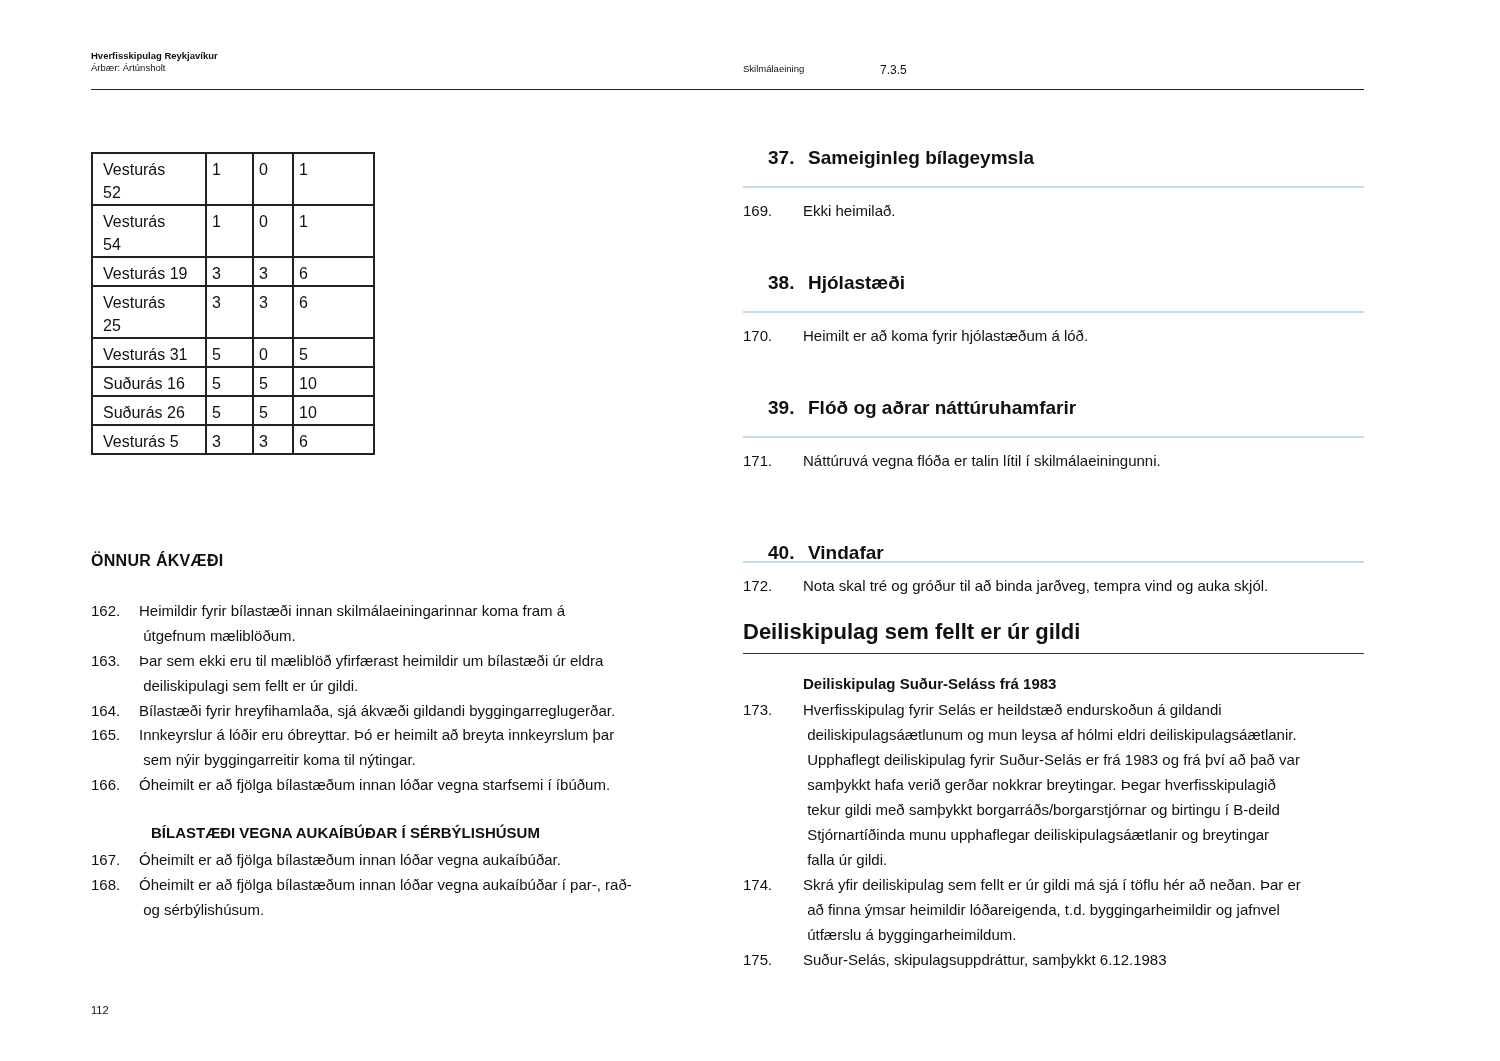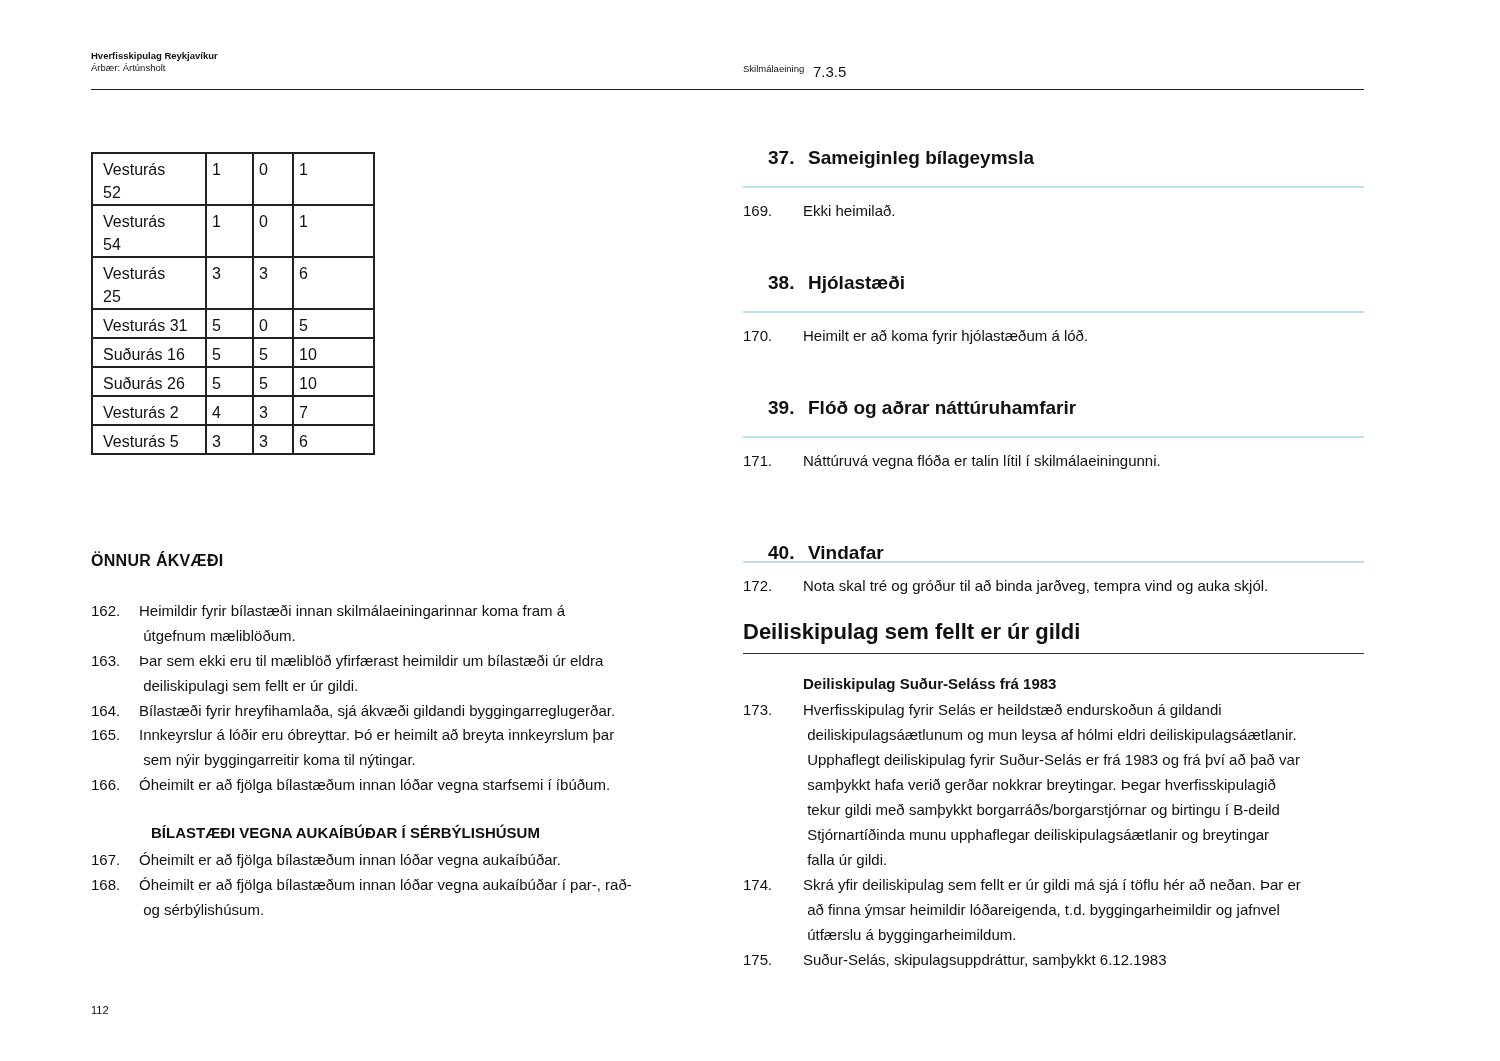--- a/index.html
+++ b/index.html
@@ -2,21 +2,21 @@
 <html><head>
 <meta charset="utf-8">
 <style>
   html, body { margin:0; padding:0; background:#ffffff; }
   body { width:1500px; height:1061px; position:relative; overflow:hidden;
          font-family:"Liberation Sans", "DejaVu Sans", sans-serif; color:#111; }
   .abs { position:absolute; }
   .hdr-title { left:91px; top:50px; font-size:9.5px; font-weight:bold; }
   .hdr-sub { left:91px; top:62px; font-size:9.5px; }
   .hdr-section { left:743px; top:63px; font-size:9.5px; }
-  .hdr-num { left:813px; top:63px; font-size:15px;text-align:right; }
+  .hdr-num { left:880px; top:63px; font-size:12px;text-align:right; }
   .hdr-rule { left:91px; top:89px; width:1273px; height:1px; background:#222; }
 
   table.tbl { position:absolute; left:91px; top:152px; border-collapse:collapse; font-size:16px; }
   table.tbl td { border:2px solid #222; vertical-align:top; padding:4px 6px 0 5px; line-height:23px; }
   table.tbl td.c0 { width:96px; padding-left:10px; }
   table.tbl td.c1 { width:34px; }
   table.tbl td.c2 { width:27px; }
   table.tbl td.c3 { width:68px; }
 
   .sec-head { font-size:16px; font-weight:bold; letter-spacing:0.3px; }
@@ -55,20 +55,26 @@
         <td class="c3" style="white-space: pre;">1</td>
       </tr>
       <tr>
         <td class="c0" style="white-space: pre;">Vesturás
 54</td>
         <td class="c1" style="white-space: pre;">1</td>
         <td class="c2" style="white-space: pre;">0</td>
         <td class="c3" style="white-space: pre;">1</td>
       </tr>
       <tr>
+        <td class="c0" style="white-space: pre;">Vesturás 19</td>
+        <td class="c1" style="white-space: pre;">3</td>
+        <td class="c2" style="white-space: pre;">3</td>
+        <td class="c3" style="white-space: pre;">6</td>
+      </tr>
+      <tr>
         <td class="c0" style="white-space: pre;">Vesturás
 25</td>
         <td class="c1" style="white-space: pre;">3</td>
         <td class="c2" style="white-space: pre;">3</td>
         <td class="c3" style="white-space: pre;">6</td>
       </tr>
       <tr>
         <td class="c0" style="white-space: pre;">Vesturás 31</td>
         <td class="c1" style="white-space: pre;">5</td>
         <td class="c2" style="white-space: pre;">0</td>
@@ -78,26 +84,20 @@
         <td class="c0" style="white-space: pre;">Suðurás 16</td>
         <td class="c1" style="white-space: pre;">5</td>
         <td class="c2" style="white-space: pre;">5</td>
         <td class="c3" style="white-space: pre;">10</td>
       </tr>
       <tr>
         <td class="c0" style="white-space: pre;">Suðurás 26</td>
         <td class="c1" style="white-space: pre;">5</td>
         <td class="c2" style="white-space: pre;">5</td>
         <td class="c3" style="white-space: pre;">10</td>
-      </tr>
-      <tr>
-        <td class="c0" style="white-space: pre;">Vesturás 2</td>
-        <td class="c1" style="white-space: pre;">4</td>
-        <td class="c2" style="white-space: pre;">3</td>
-        <td class="c3" style="white-space: pre;">7</td>
       </tr>
       <tr>
         <td class="c0" style="white-space: pre;">Vesturás 5</td>
         <td class="c1" style="white-space: pre;">3</td>
         <td class="c2" style="white-space: pre;">3</td>
         <td class="c3" style="white-space: pre;">6</td>
       </tr>
     </tbody>
 </table>
 

